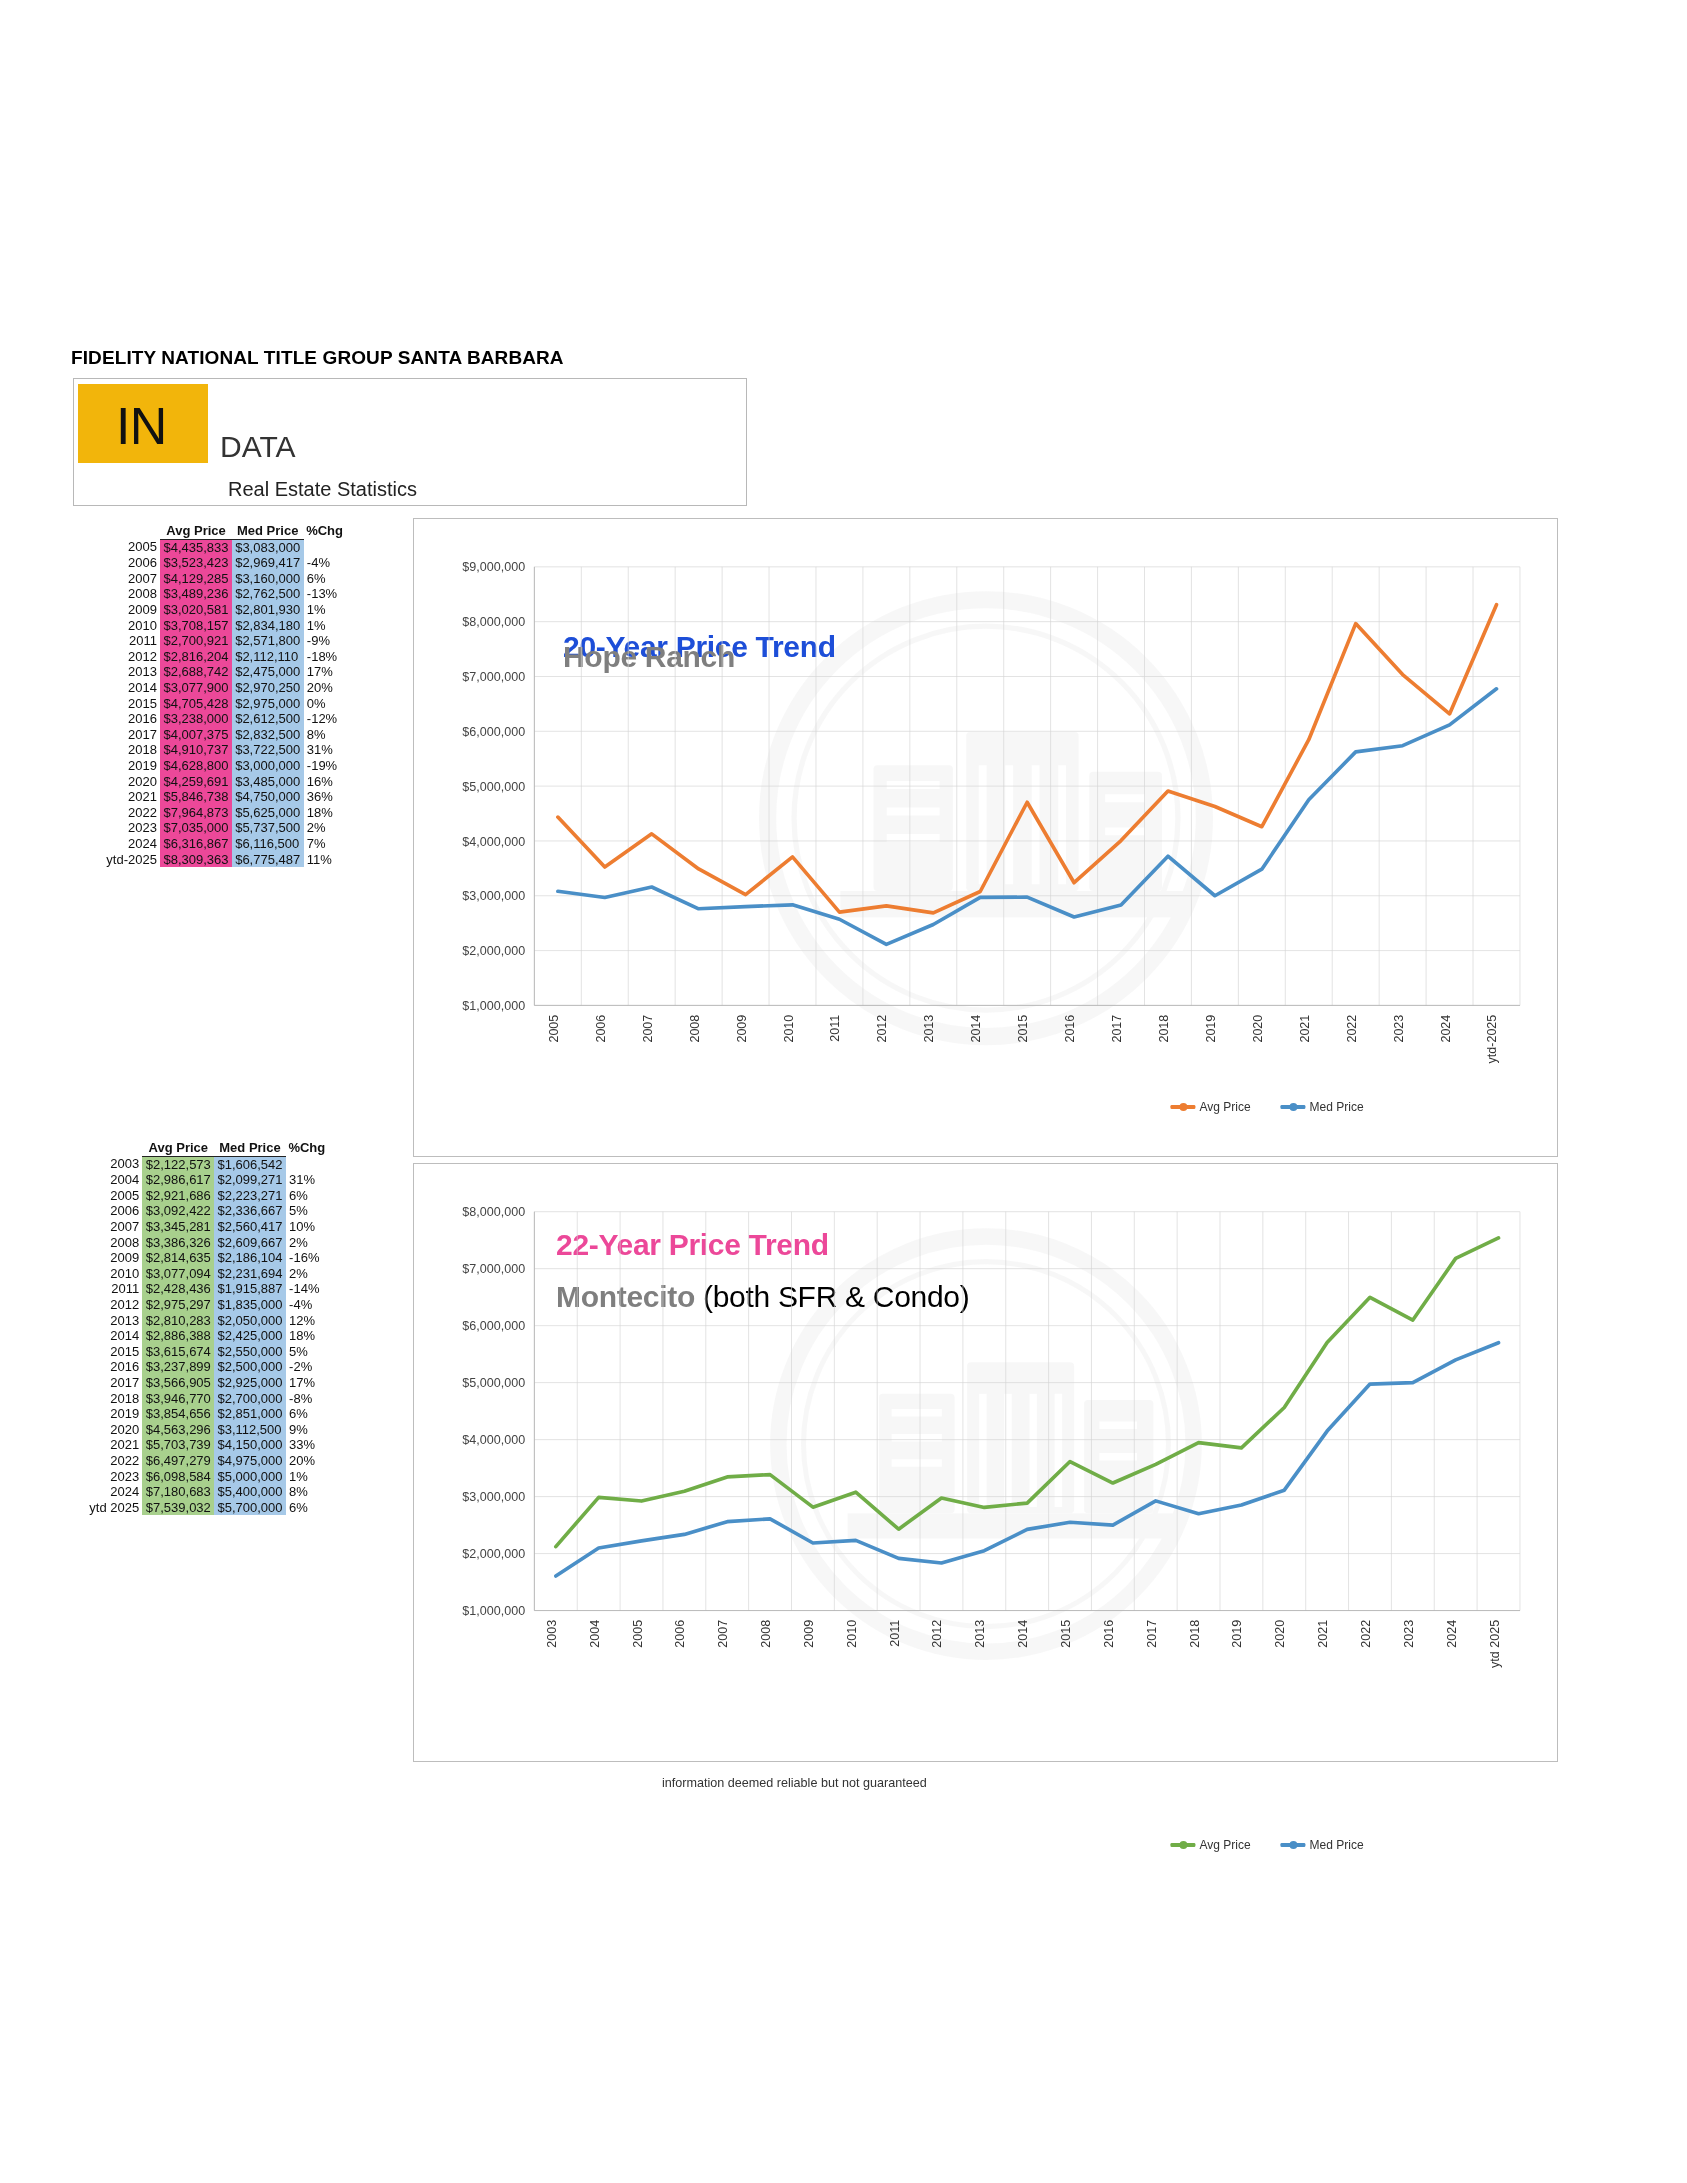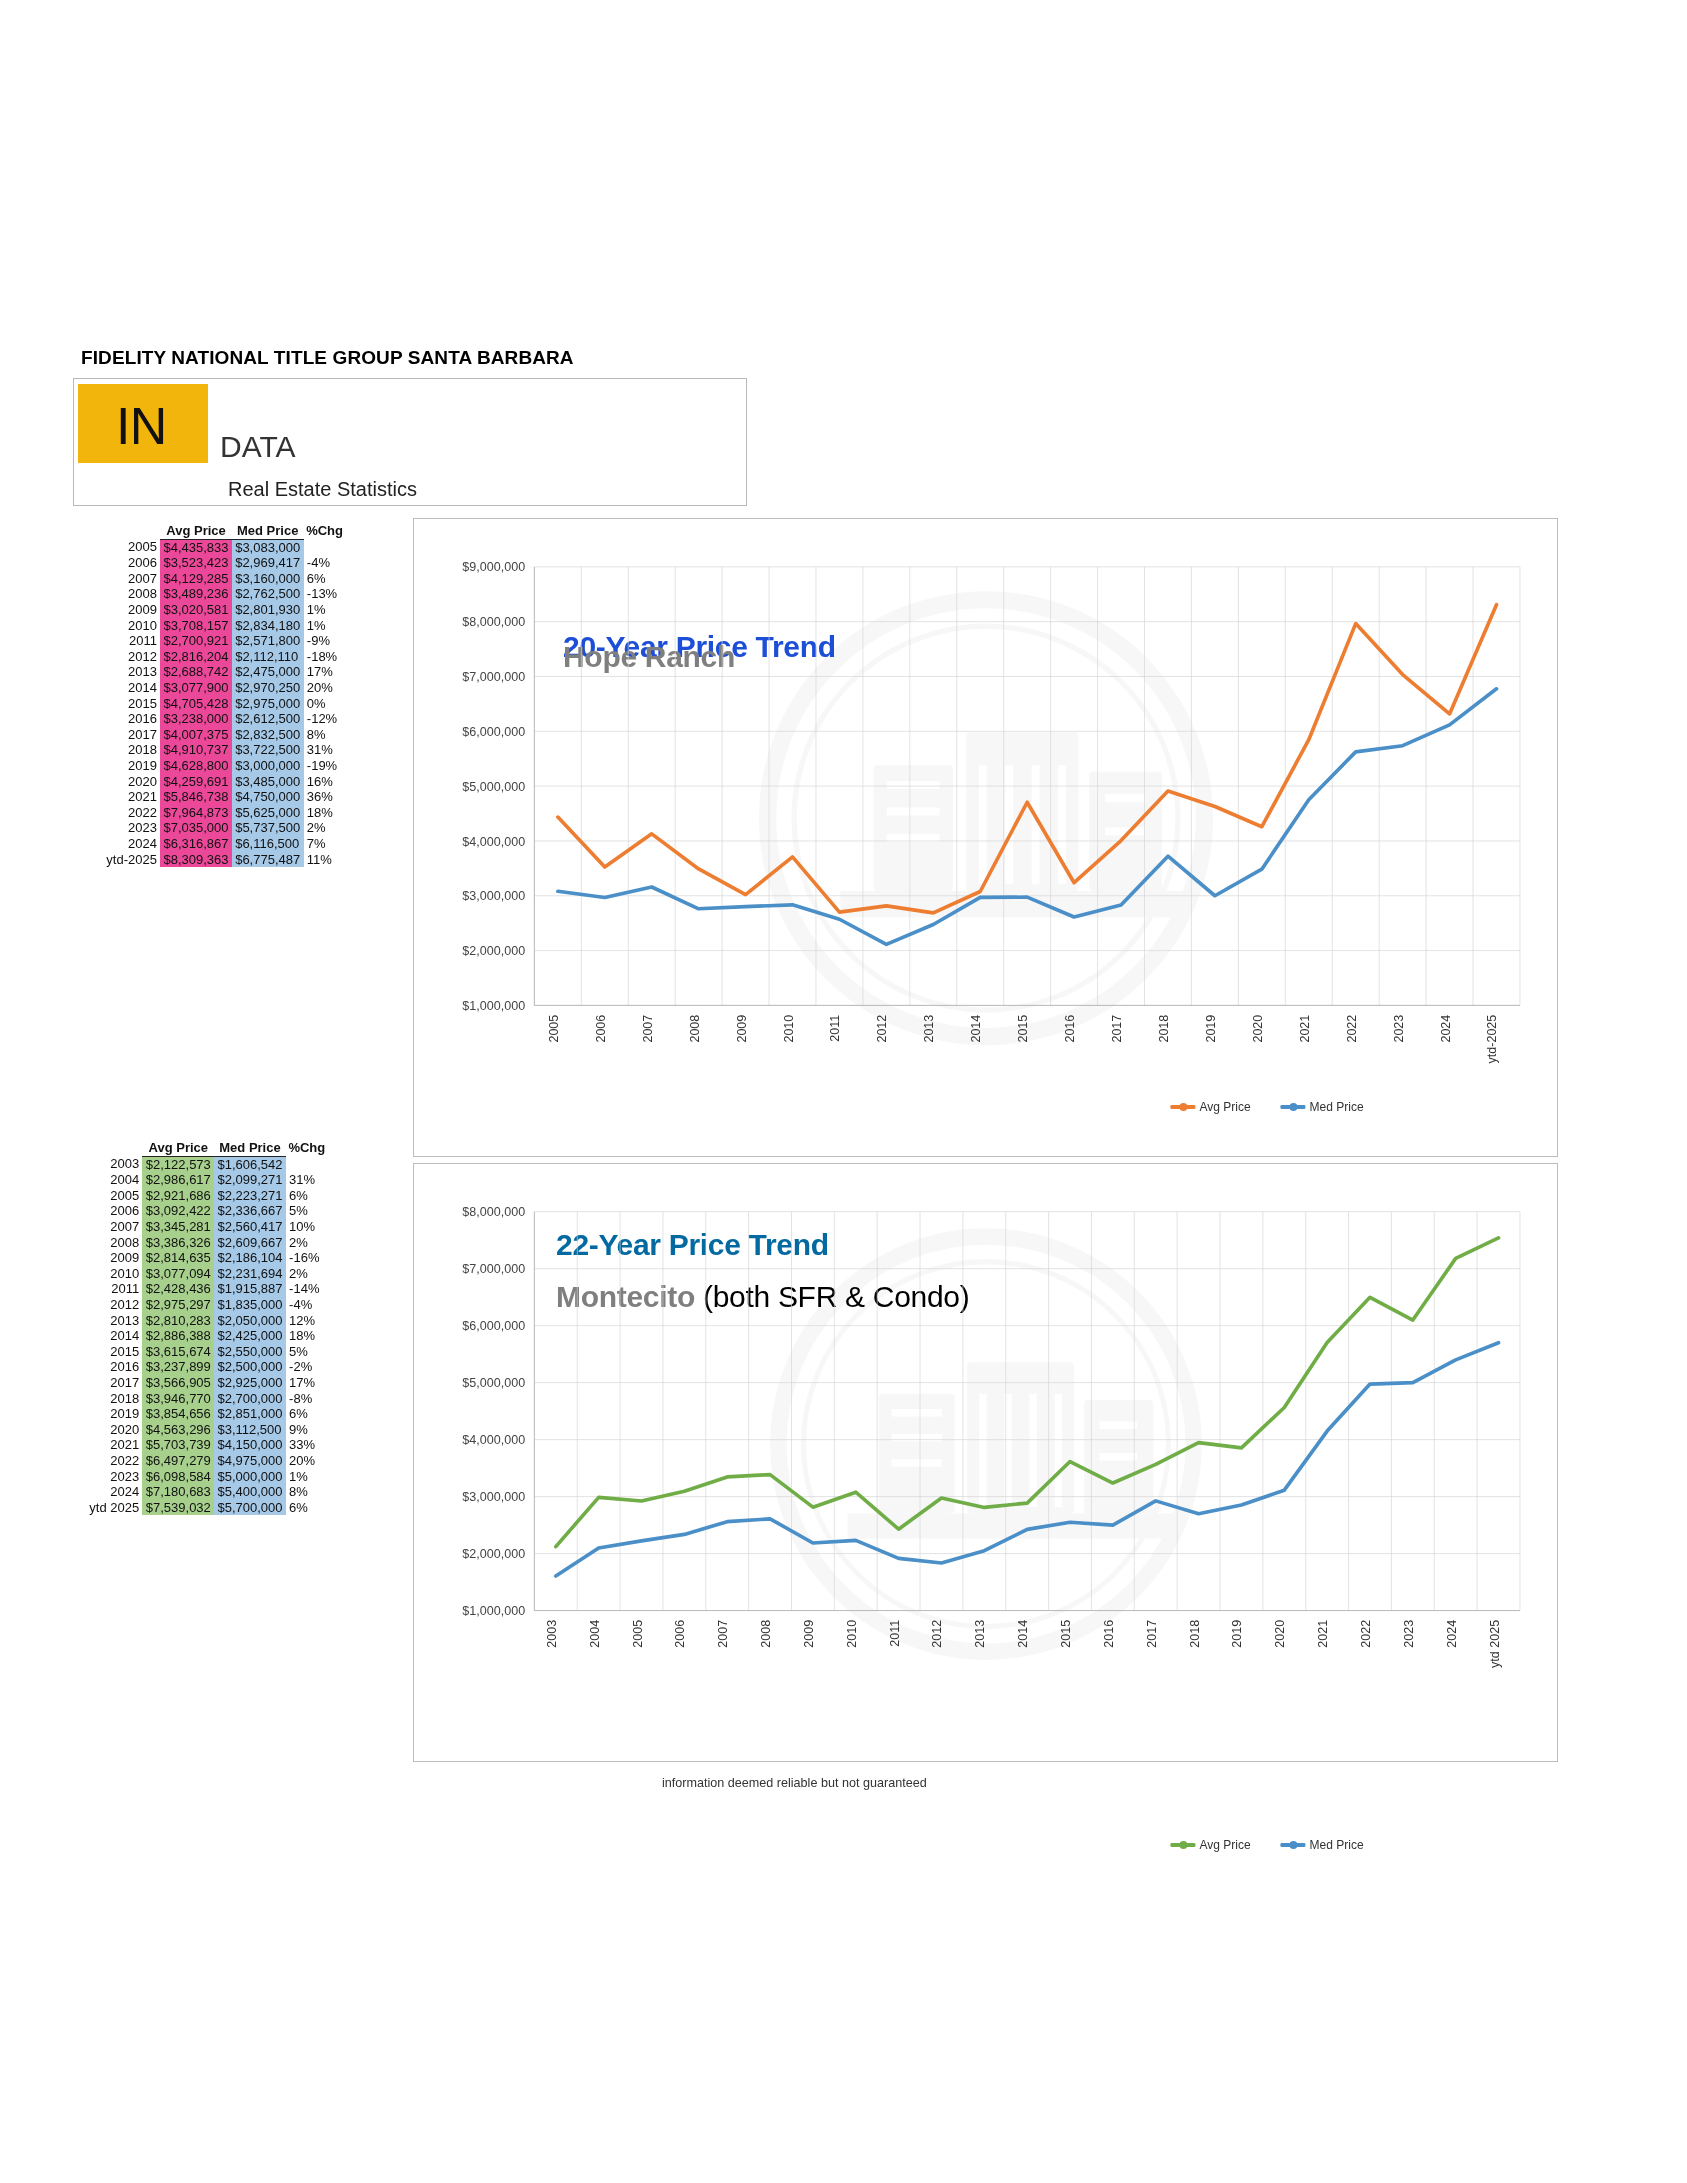--- a/index.html
+++ b/index.html
@@ -23,21 +23,20 @@
 
   
   .brand-title {
     position: absolute;
     left: 71px;
     top: 347px;
     font-size: 19px;
     font-weight: bold;
     letter-spacing: 0.1px;
     color: #000;
-    margin-left: 10px;
   }
   .logo-box {
     position: absolute;
     left: 73px;
     top: 378px;
     width: 672px;
     height: 126px;
     border: 0.7px solid #b8b8b8;
     background: #fff;
   }
@@ -139,21 +138,21 @@
   }
   .chart-title2 {
     position: absolute;
     font-size: 30px;
     font-weight: bold;
     color: #7f7f7f;
     letter-spacing: -0.3px;
     text-align: center;
   }
   .t-orange { color: #1d4ed8; margin-top: 42px; }
-  .t-green  { color: #0369a1; }
+  .t-green  { color: #ec4899; }
   .lighter  { color: #000000; font-weight: normal; }
 
   svg { display: block; }
 
   .legend {
     position: absolute;
     display: flex;
     gap: 30px;
     align-items: center;
     font-size: 12px;

